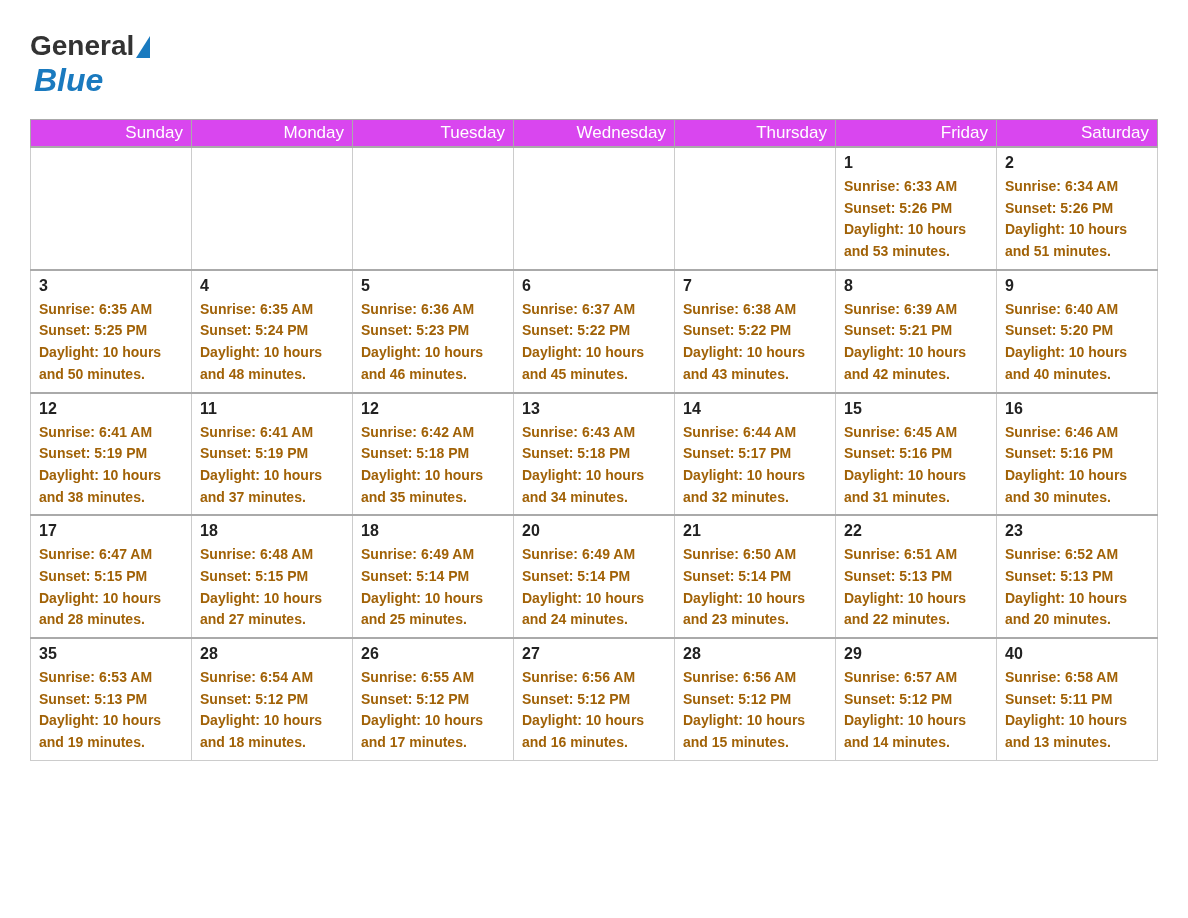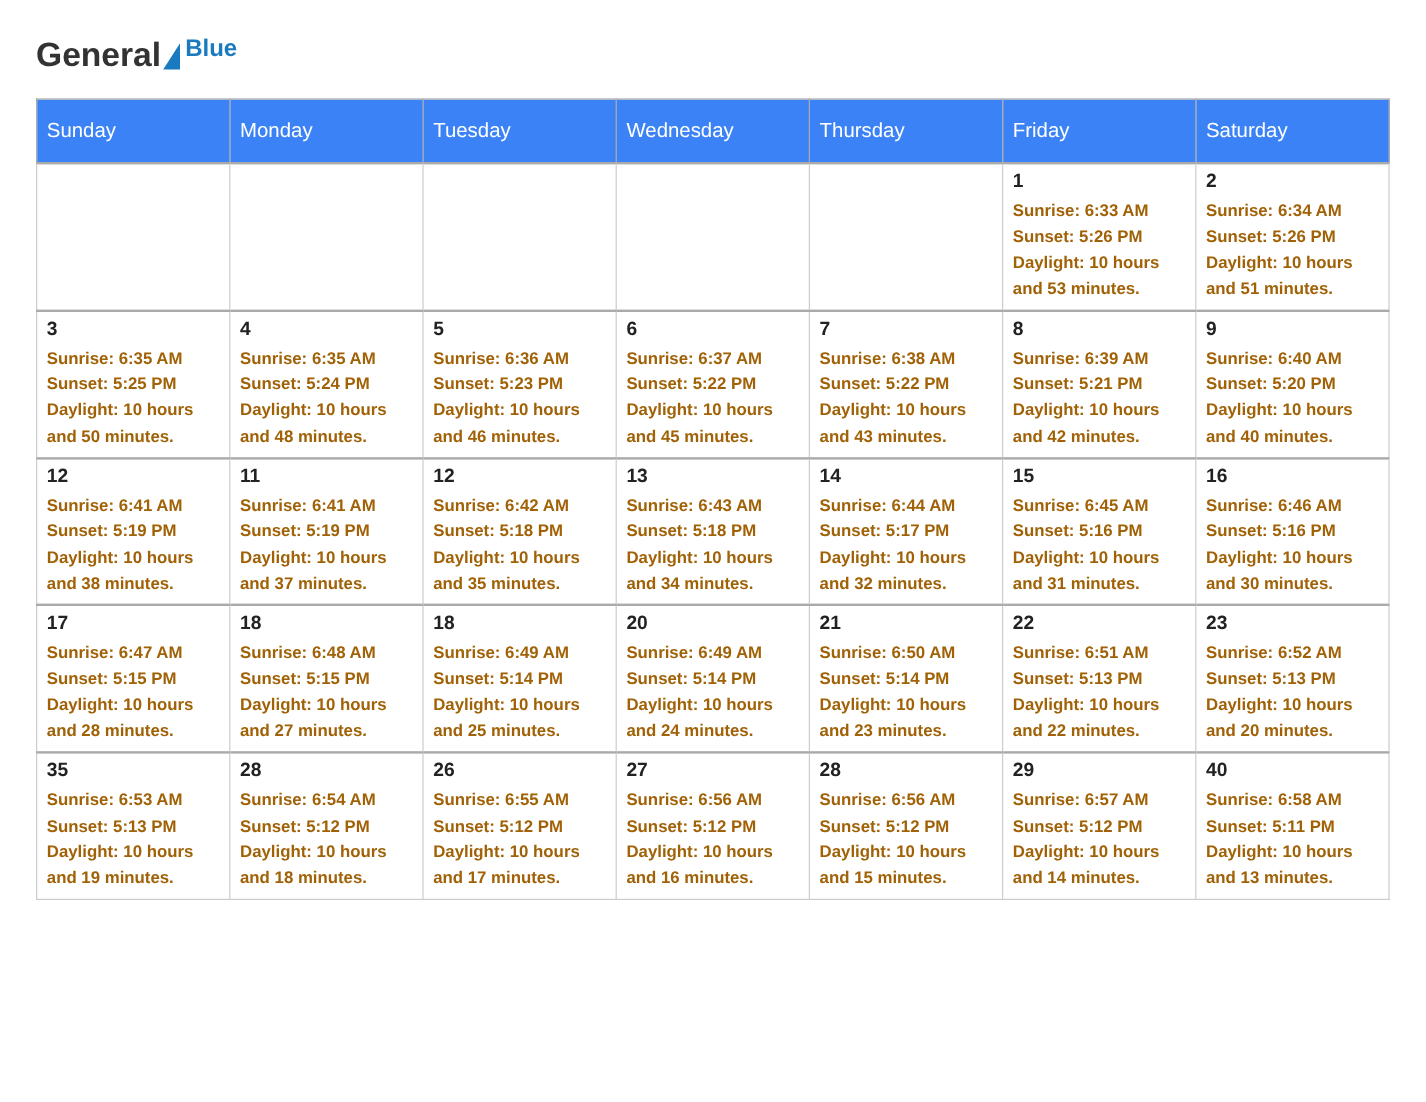--- a/index.html
+++ b/index.html
@@ -20,36 +20,37 @@
     .logo {
       display: flex;
       align-items: center;
     }
     .logo-text-general {
       font-size: 28px;
       font-weight: bold;
       color: #333;
     }
     .logo-text-blue {
-      font-size: 20px;
+      font-size: 32px;
       font-weight: bold;
       color: #1a7abf;
+      font-style: italic;
     }
     .logo-icon {
       width: 0;
       height: 0;
       border-left: 14px solid transparent;
       border-bottom: 22px solid #1a7abf;
       margin-left: 2px;
       margin-top: 2px;
       display: inline-block;
     }
     .logo-wrapper {
       display: flex;
-      flex-direction: row;
+      flex-direction: column;
     }
     .logo-line1 {
       display: flex;
       align-items: center;
     }
     .logo-line2 {
       margin-left: 4px;
     }
     .title-block {
       text-align: right;
@@ -64,25 +65,25 @@
       font-size: 22px;
       color: #555;
       margin-top: 4px;
     }
     .calendar {
       width: 100%;
       border-collapse: collapse;
       border: 1px solid #aaa;
     }
     .calendar th {
-      background: #3b82f6;
+      background: #d946ef;
       color: #fff;
       font-size: 17px;
-      padding: 16px 8px;
-      text-align: left;
+      padding: 3px 8px;
+      text-align: right;
       border: 1px solid #aaa;
       font-weight: normal;
     }
     .calendar td {
       vertical-align: top;
       border: 1px solid #ccc;
       padding: 6px 8px;
       font-size: 13px;
       color: #333;
       width: calc(100% / 7);

